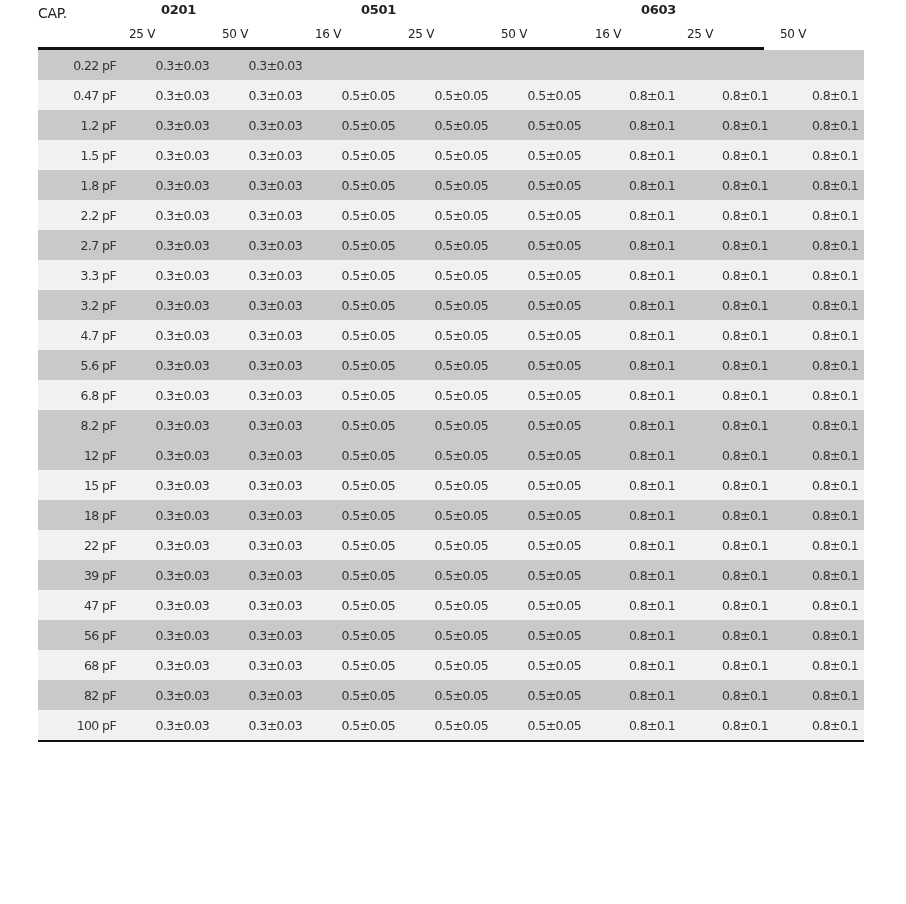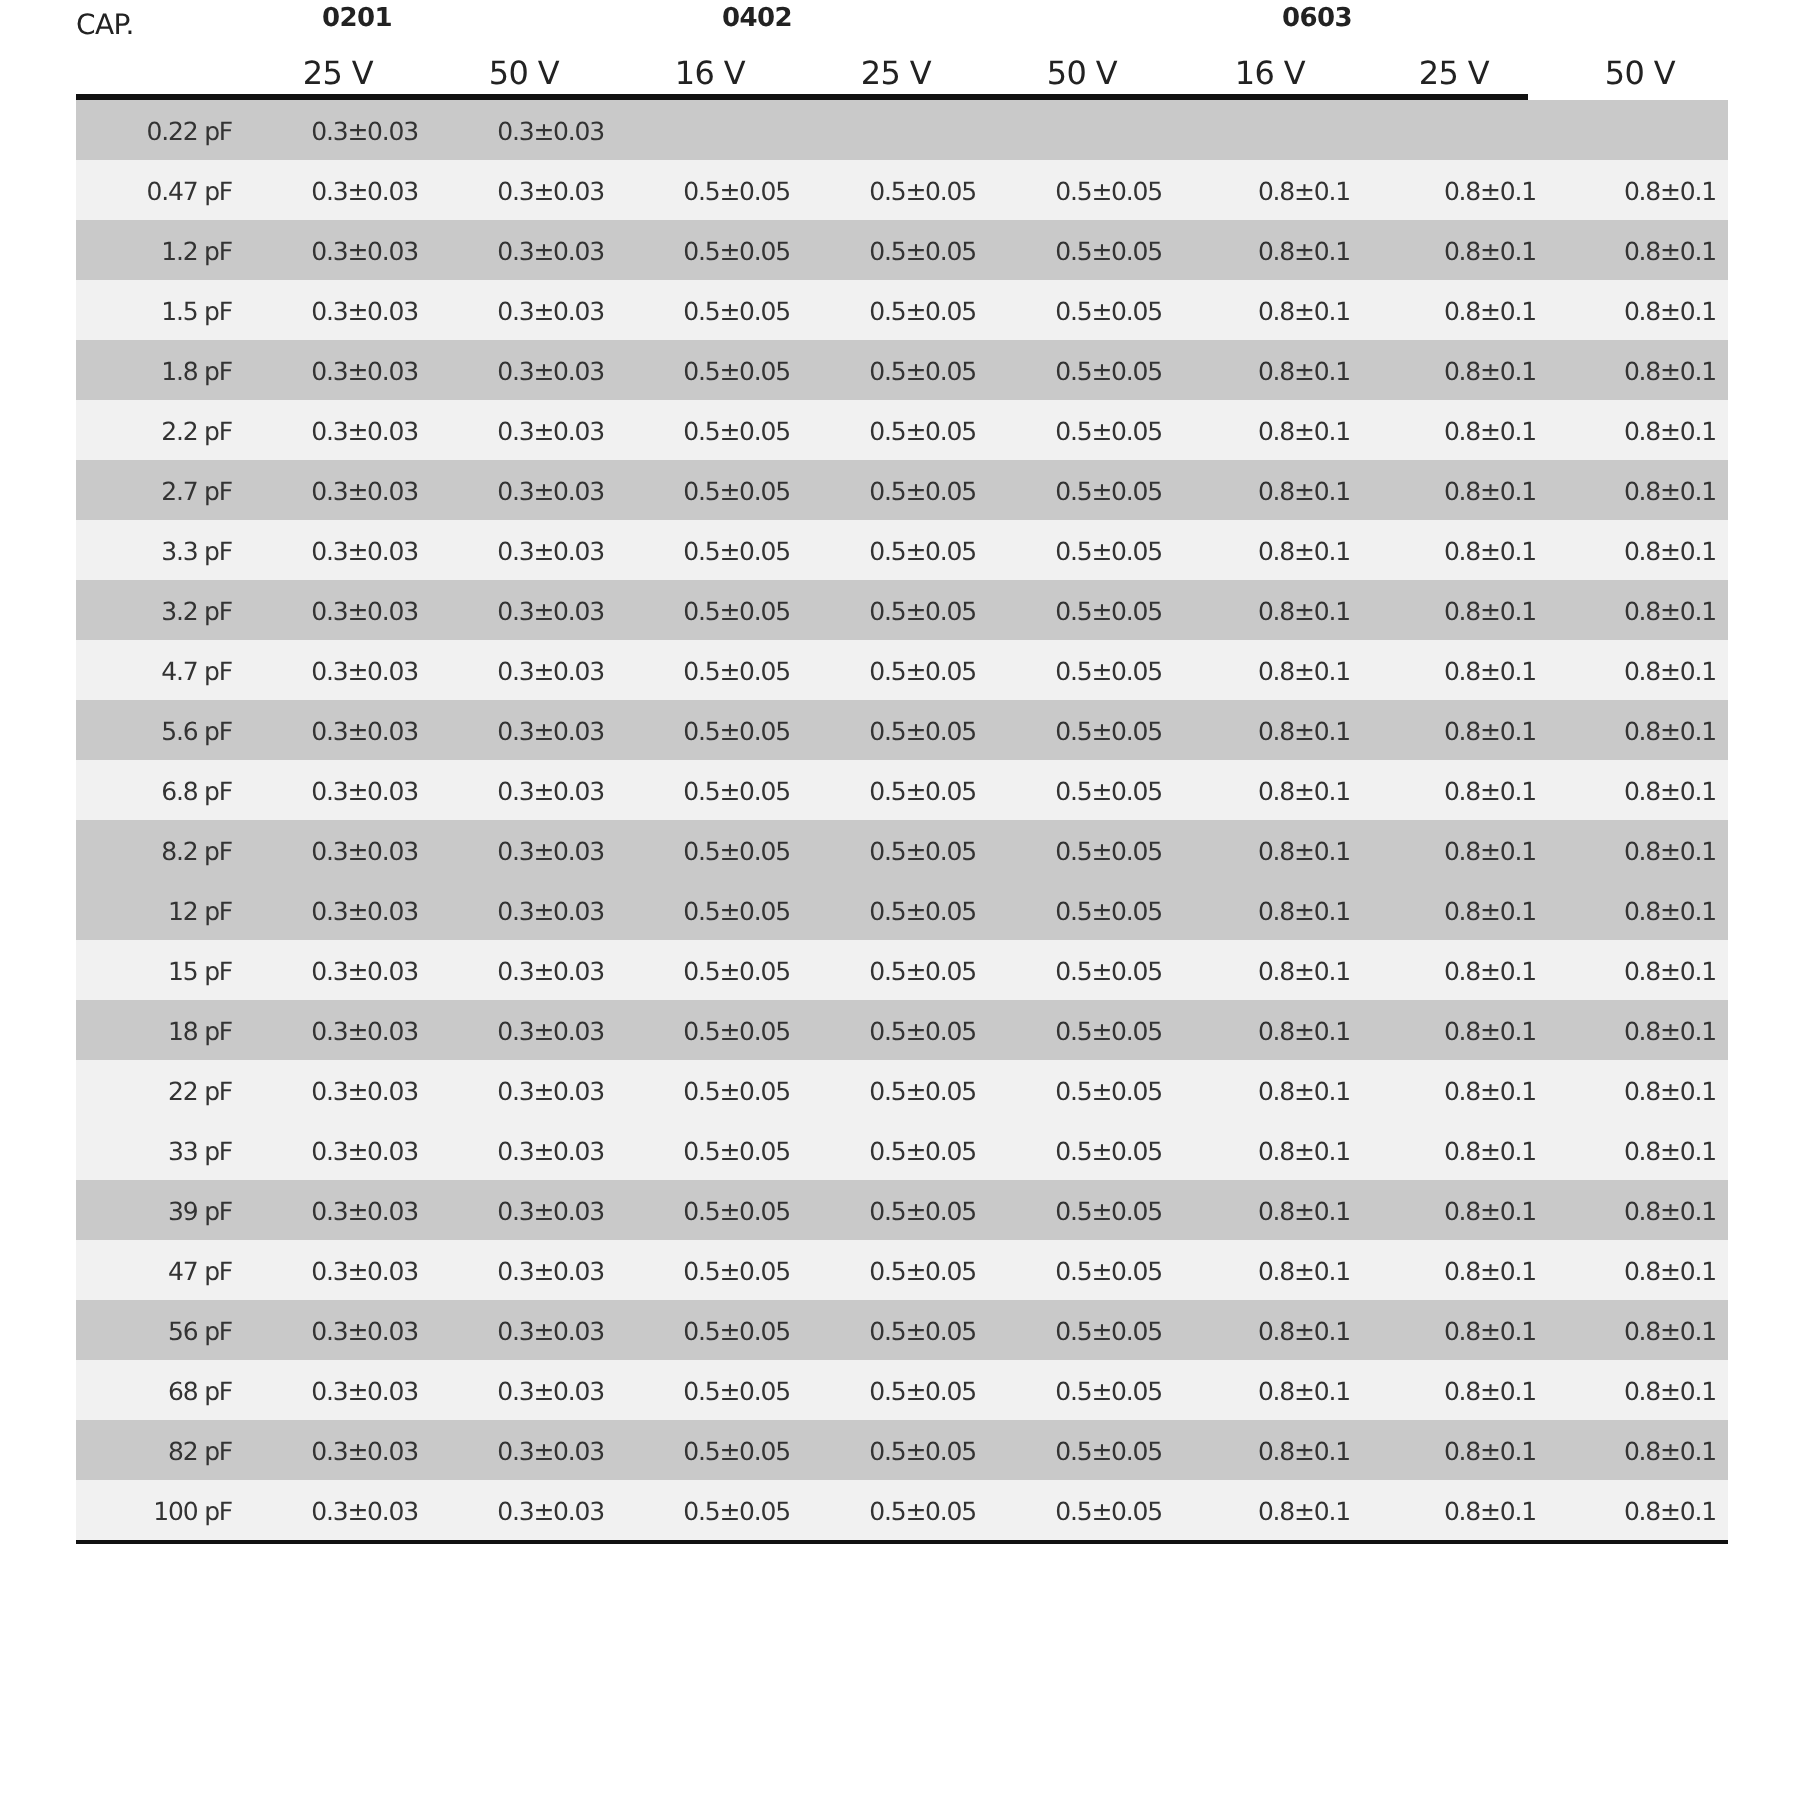--- a/index.html
+++ b/index.html
@@ -2,37 +2,37 @@
 <html><head>
 <meta charset="utf-8">
 <style>
   html, body { margin: 0; padding: 0; background: #ffffff; }
   body { width: 906px; height: 904px; position: relative; overflow: hidden;
          font-family: "DejaVu Sans", "Liberation Sans", sans-serif; color: #222; }
   .wrap { position: absolute; left: 38px; top: 0; width: 726px; }
   .hdr { position: relative; height: 50px; border-bottom: 3px solid #111; box-sizing: border-box; }
   .cap { position: absolute; left: 0; top: 5px; font-size: 14px; letter-spacing: -0.3px; }
   .grp { position: absolute; top: 2px; font-size: 13px; font-weight: bold; letter-spacing: -0.3px; }
-  .volt { position: absolute; top: 27px; font-size: 16px; text-align: center; width: 80px; letter-spacing: -0.3px; }
+  .volt { position: absolute; top: 27px; font-size: 12px; text-align: left; width: 80px; letter-spacing: -0.3px; }
   table { border-collapse: collapse; width: 826px; table-layout: fixed; }
   td { height: 30px; padding: 0; font-size: 12.5px; text-align: right; white-space: nowrap;
        letter-spacing: -0.6px; color: #333; }
   tr.dark td { background: #c9c9c9; }
   tr.light td { background: #f1f1f1; }
   td.capv { padding-right: 0; }
   .bottom { border-bottom: 2px solid #111; padding-left: 36px; }
 </style>
 </head>
 <body>
 
 <div class="wrap">
   <div class="hdr">
     <span class="cap">CAP.</span>
     <span class="grp" style="left:123px">0201</span>
-    <span class="grp" style="left:323px">0402</span>
+    <span class="grp" style="left:323px">0501</span>
     <span class="grp" style="left:603px">0603</span>
     <span class="volt" style="left:91px">25 V</span>
     <span class="volt" style="left:184px">50 V</span>
     <span class="volt" style="left:277px">16 V</span>
     <span class="volt" style="left:370px">25 V</span>
     <span class="volt" style="left:463px">50 V</span>
     <span class="volt" style="left:557px">16 V</span>
     <span class="volt" style="left:649px">25 V</span>
     <span class="volt" style="left:742px">50 V</span>
   </div>
@@ -229,31 +229,20 @@
           <td class="capv">22 pF</td>
           <td>0.3±0.03</td>
           <td>0.3±0.03</td>
           <td>0.5±0.05</td>
           <td>0.5±0.05</td>
           <td>0.5±0.05</td>
           <td>0.8±0.1</td>
           <td>0.8±0.1</td>
           <td style="padding-right: 6px;">0.8±0.1</td>
         </tr>
-        <tr class="light">
-          <td class="capv">33 pF</td>
-          <td>0.3±0.03</td>
-          <td>0.3±0.03</td>
-          <td>0.5±0.05</td>
-          <td>0.5±0.05</td>
-          <td>0.5±0.05</td>
-          <td>0.8±0.1</td>
-          <td>0.8±0.1</td>
-          <td style="padding-right: 6px;">0.8±0.1</td>
-        </tr>
         <tr class="dark">
           <td class="capv">39 pF</td>
           <td>0.3±0.03</td>
           <td>0.3±0.03</td>
           <td>0.5±0.05</td>
           <td>0.5±0.05</td>
           <td>0.5±0.05</td>
           <td>0.8±0.1</td>
           <td>0.8±0.1</td>
           <td style="padding-right: 6px;">0.8±0.1</td>

